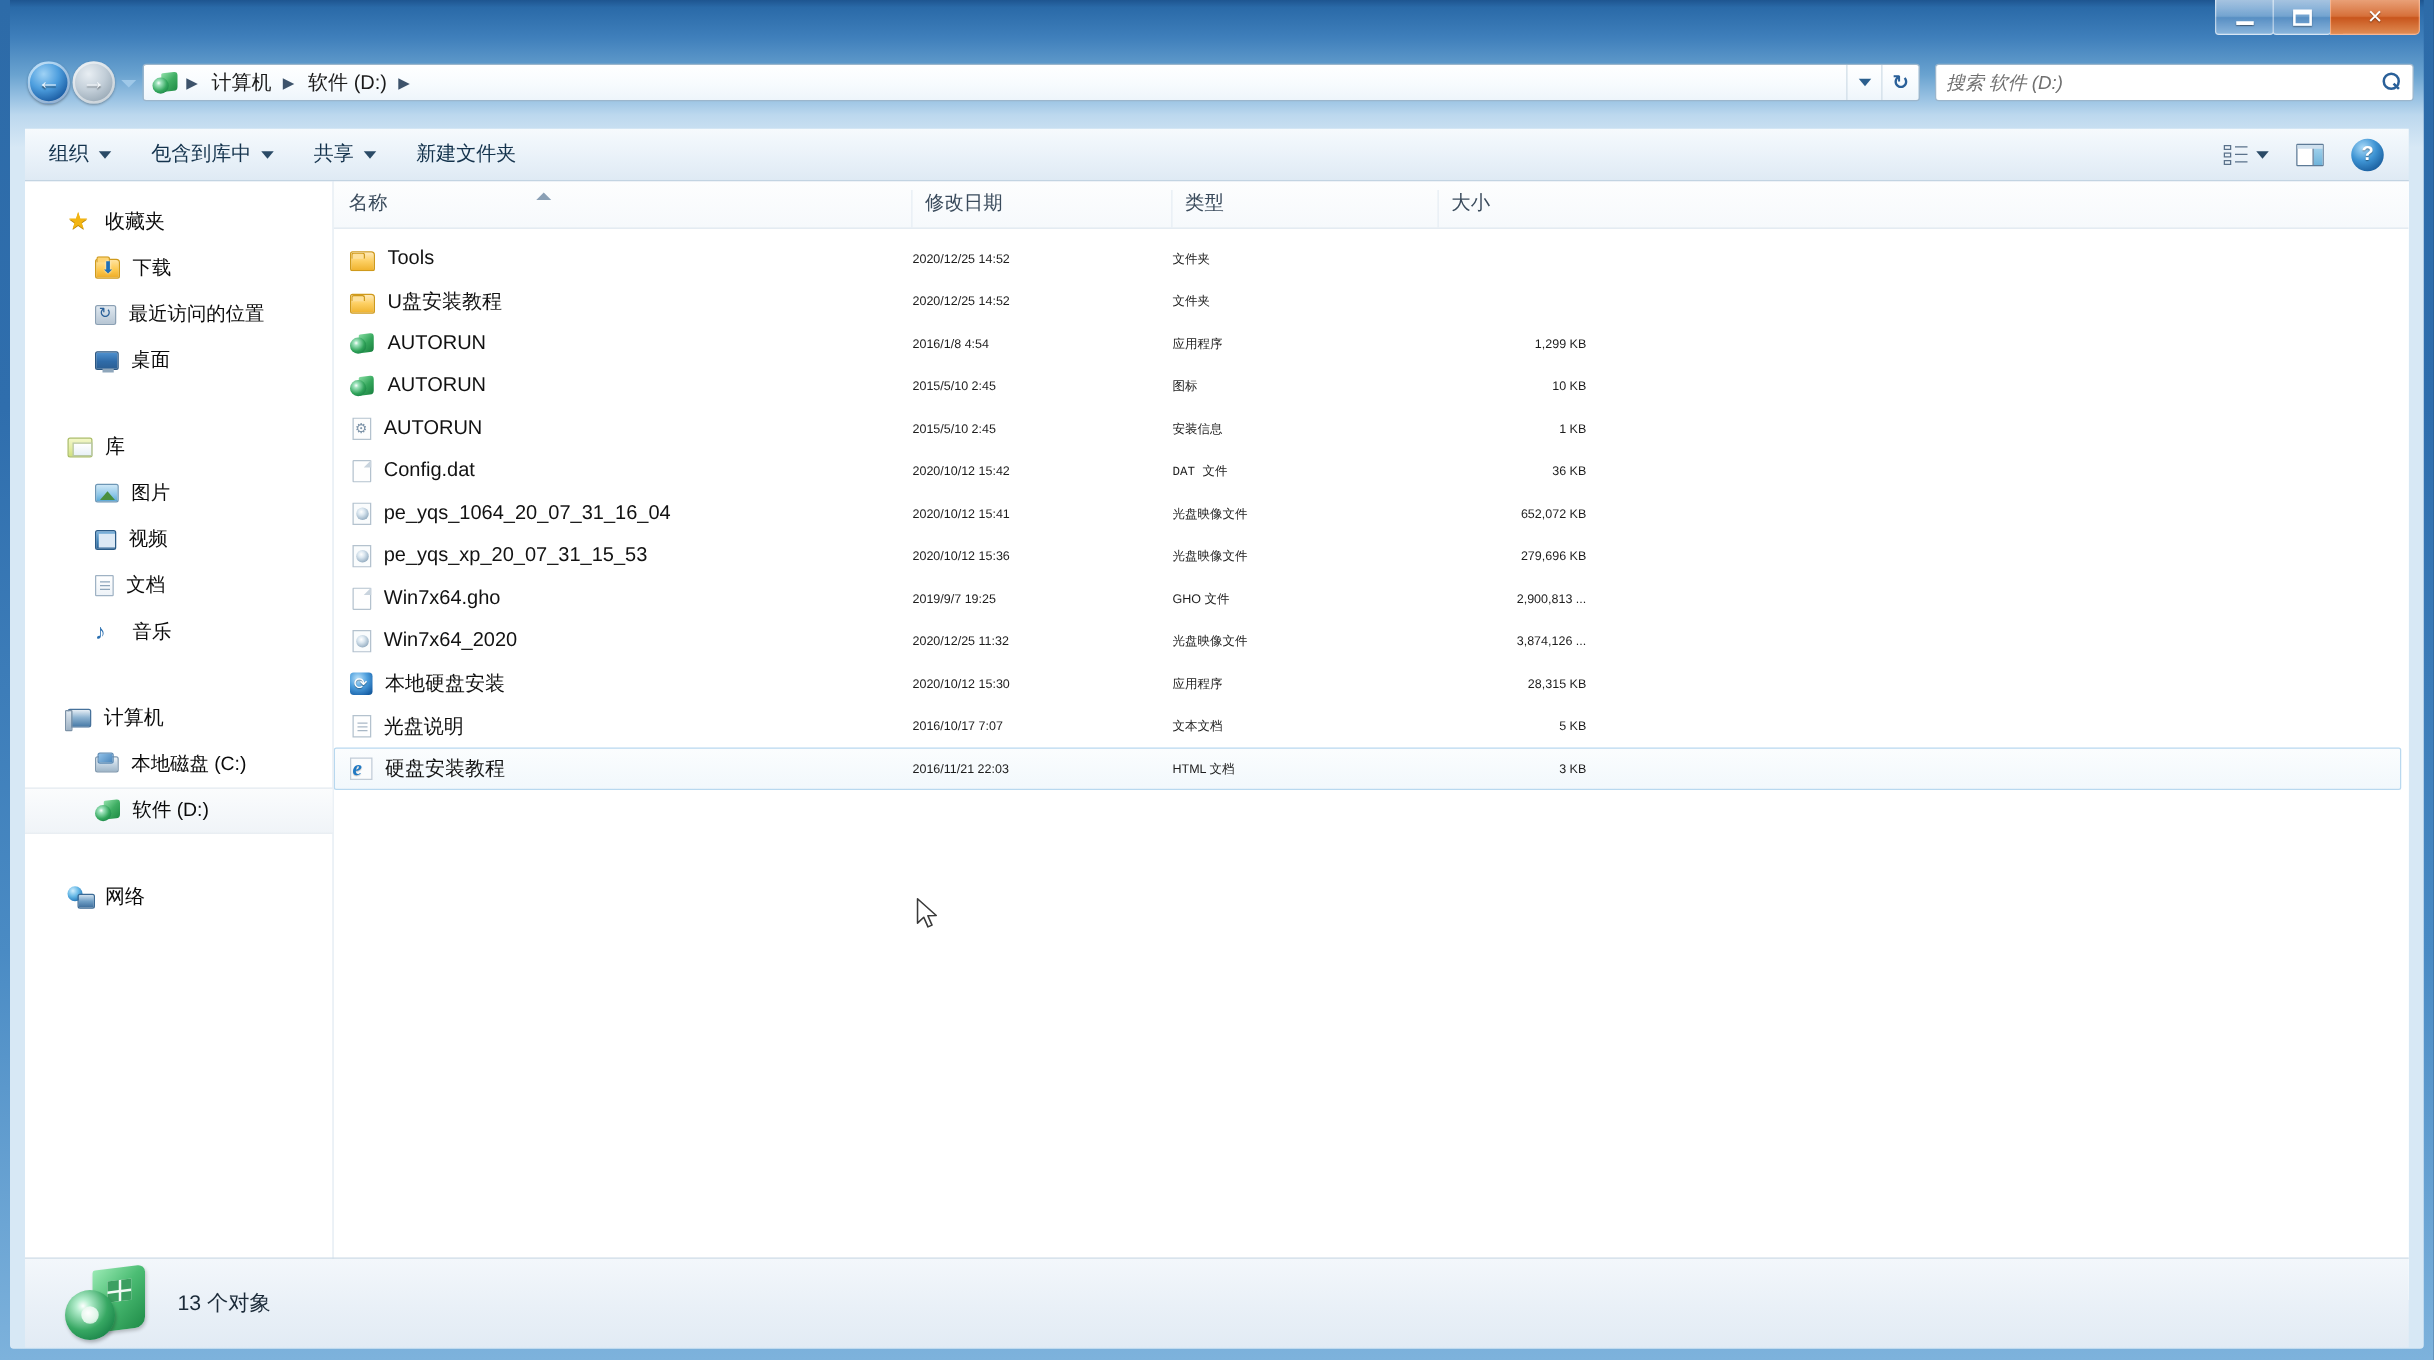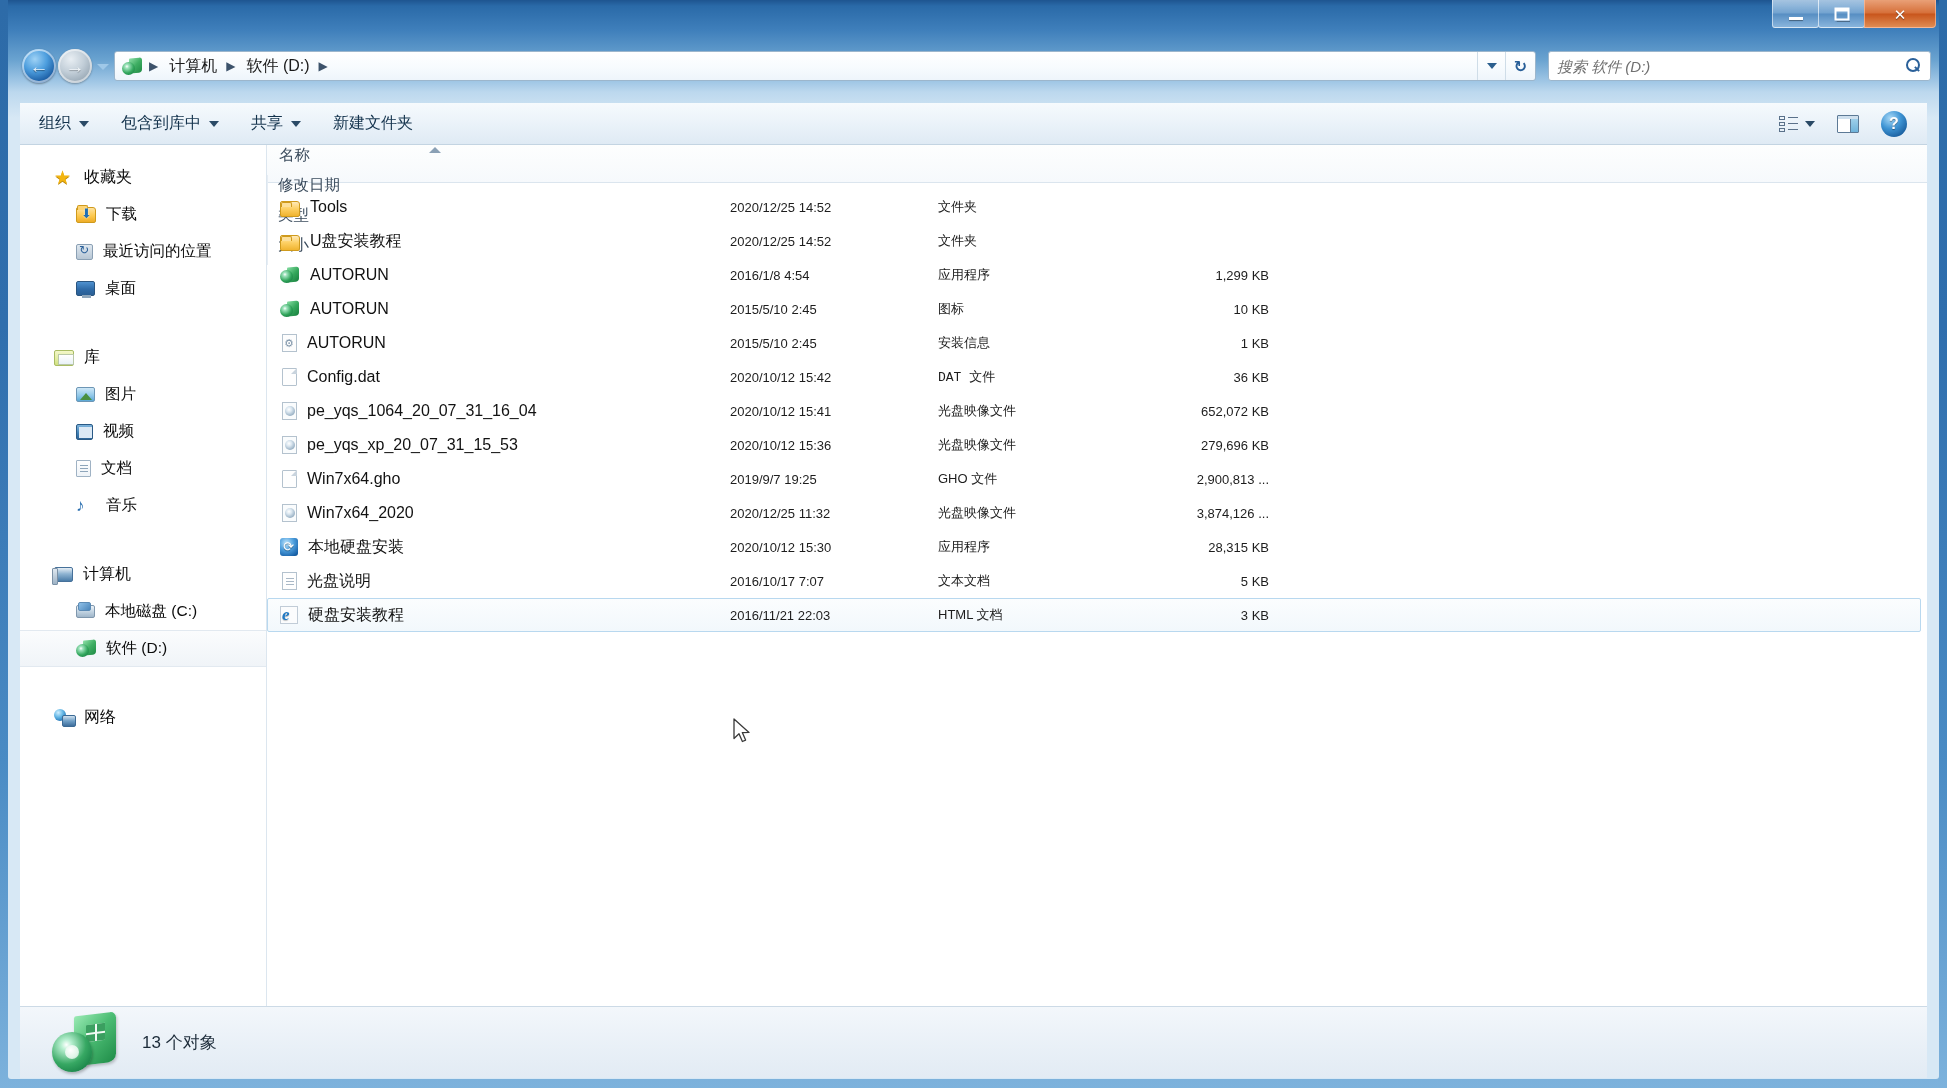--- a/index.html
+++ b/index.html
@@ -426,26 +426,25 @@
   .ic-net::after {
     content:""; position:absolute; left:8px; top:6px; width:12px; height:10px;
     background: linear-gradient(180deg,#cfe0ee 0%, #6f9fc6 50%, #3e6e9c 100%);
     border:1px solid #3b6party; border:1px solid #3b6a95; border-radius:2px;
   }
 
   
   .listpane { flex: 1; position: relative; background: #fff; overflow: hidden; }
 
   .colhead {
-    display: flex; align-items: flex-start;
+    display: flex; align-items: flex-end;
     height: 38px;
     background: linear-gradient(180deg,#fdfefe 0%, #f6f9fc 100%);
     border-bottom: 1px solid #dbe5ee;
     position: relative;
-    flex-direction: column;
   }
   .colhead .ch {
     font-size: 15.5px; color: #3a4b5c;
     padding: 0 0 9px 10px;
     border-left: 1px solid #e6edf4;
     height: 30px; display: flex; align-items: flex-end;
     position: relative;
   }
   .colhead .ch:first-child { border-left: none; padding-left: 12px; }
   .sort-arrow {
@@ -468,21 +467,21 @@
   .row.selected {
     background: linear-gradient(180deg,#fbfdfe 0%, #f2f8fc 100%);
     border: 1px solid #b8d8ef;
     border-radius: 2px;
   }
   .cell-name {
     display: flex; align-items: center; gap: 10px;
     white-space: nowrap; overflow: hidden;
   }
   .cell-date, .cell-type, .cell-size {
-    font-size: 13px; color: #1d1d1d;
+    font-size: 10px; color: #1d1d1d;
     white-space: nowrap;
   }
   .cell-size { text-align: right; }
 
   
   .fi { width: 20px; height: 19px; position: relative; flex: none; }
   .fi-folder {
     width: 20px; height: 16px; margin-top: 3px;
     background: linear-gradient(180deg,#ffe9b8 0%, #fdd064 48%, #f0b430 100%);
     border: 1px solid #cf9a1c; border-radius: 2px 3px 2px 2px;

